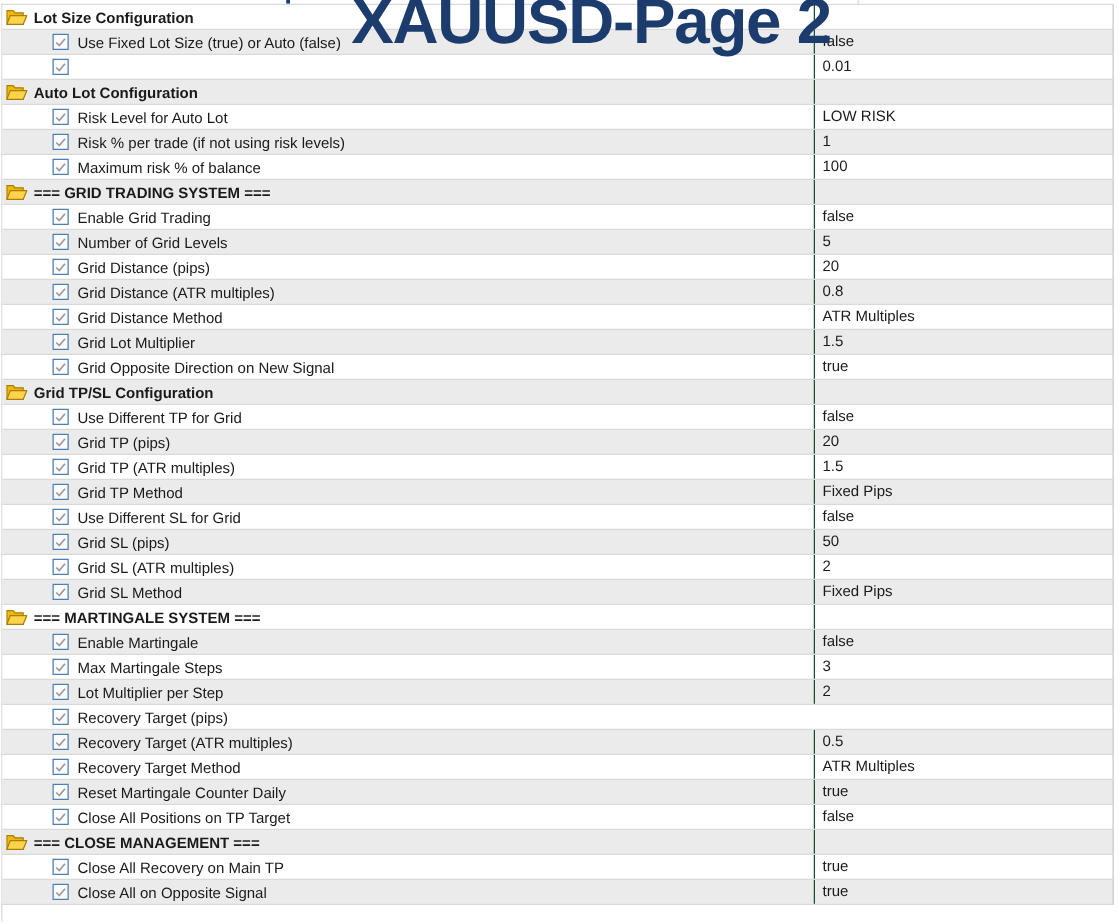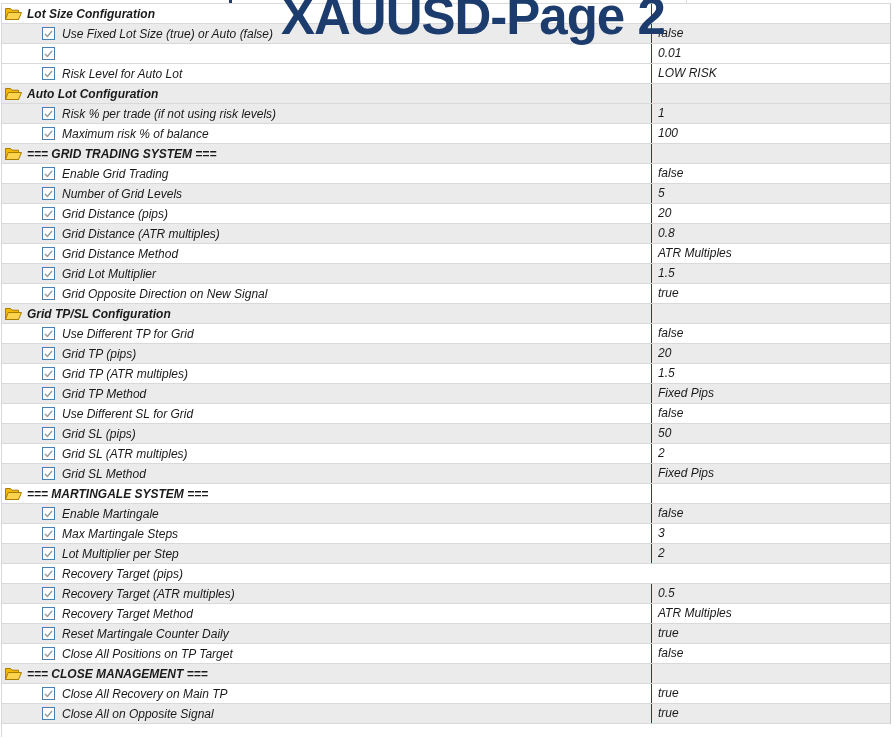--- a/index.html
+++ b/index.html
@@ -18,21 +18,20 @@
   
   .params-table{
     position:absolute;left:1px;top:3px;width:890px;
     border-top:1px solid #d9d9d9;border-left:1px solid #d9d9d9;
     box-sizing:border-box;
   }
   .row{
     display:flex;height:20px;box-sizing:border-box;
     border-bottom:1px solid #d9d9d9;border-right:1px solid #c9c9c9;
     background:#ffffff;
-    font-style:italic;
   }
   .row.striped{background:#ebebeb;}
   .row .name{
     width:649px;box-sizing:border-box;display:flex;align-items:center;
     overflow:hidden;white-space:nowrap;
   }
   .row .value{
     flex:1;box-sizing:border-box;border-left:1px solid #14532d;
     display:flex;align-items:flex-end;padding-left:6px;
     overflow:hidden;white-space:nowrap;
@@ -100,45 +99,45 @@
         <span class="checkbox">
           <svg width="9" height="8" viewBox="0 0 9 8">
             <path d="M1 4 L3.4 6.4 L8 1" fill="none" stroke="#9b9b9b" stroke-width="1.4"></path>
           </svg>
         </span>
       </div>
       <div class="value">
         <span class="param-value">0.01</span>
       </div>
     </div>
-    <div class="row param">
-      <div class="name">
-        <span class="checkbox">
-          <svg width="9" height="8" viewBox="0 0 9 8">
-            <path d="M1 4 L3.4 6.4 L8 1" fill="none" stroke="#9b9b9b" stroke-width="1.4"></path>
-          </svg>
-        </span>
-        <span class="param-label">Risk Level for Auto Lot</span>
-      </div>
-      <div class="value">
-        <span class="param-value">LOW RISK</span>
-      </div>
-    </div>
     <div class="row header striped">
       <div class="name">
         <svg class="folder-icon" viewBox="0 0 17 14">
           <path d="M0.5 1.5 L5.5 1.5 L7 3.2 L13.5 3.2 L13.5 12.5 L0.5 12.5 Z" fill="#f2b807" stroke="#a87e00" stroke-width="1"></path>
           <path d="M3.2 5.5 L16.5 5.5 L13.5 12.5 L0.5 12.5 Z" fill="#fcd34d" stroke="#a87e00" stroke-width="1"></path>
         </svg>
         <span class="header-label">Auto Lot Configuration</span>
       </div>
       <div class="value">
         <span class="param-value"></span>
       </div>
     </div>
+    <div class="row param">
+      <div class="name">
+        <span class="checkbox">
+          <svg width="9" height="8" viewBox="0 0 9 8">
+            <path d="M1 4 L3.4 6.4 L8 1" fill="none" stroke="#9b9b9b" stroke-width="1.4"></path>
+          </svg>
+        </span>
+        <span class="param-label">Risk Level for Auto Lot</span>
+      </div>
+      <div class="value">
+        <span class="param-value">LOW RISK</span>
+      </div>
+    </div>
     <div class="row param striped">
       <div class="name">
         <span class="checkbox">
           <svg width="9" height="8" viewBox="0 0 9 8">
             <path d="M1 4 L3.4 6.4 L8 1" fill="none" stroke="#9b9b9b" stroke-width="1.4"></path>
           </svg>
         </span>
         <span class="param-label">Risk % per trade (if not using risk levels)</span>
       </div>
       <div class="value">

